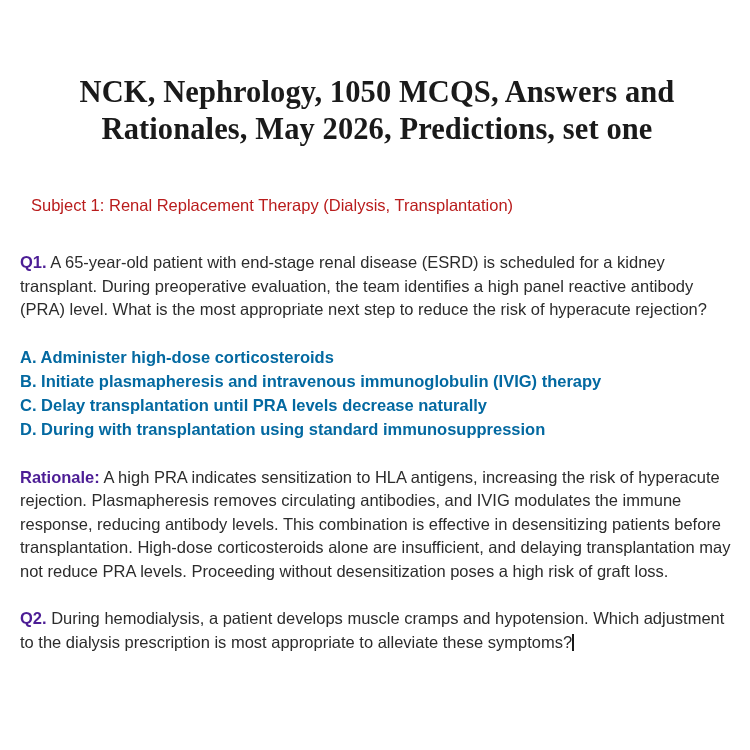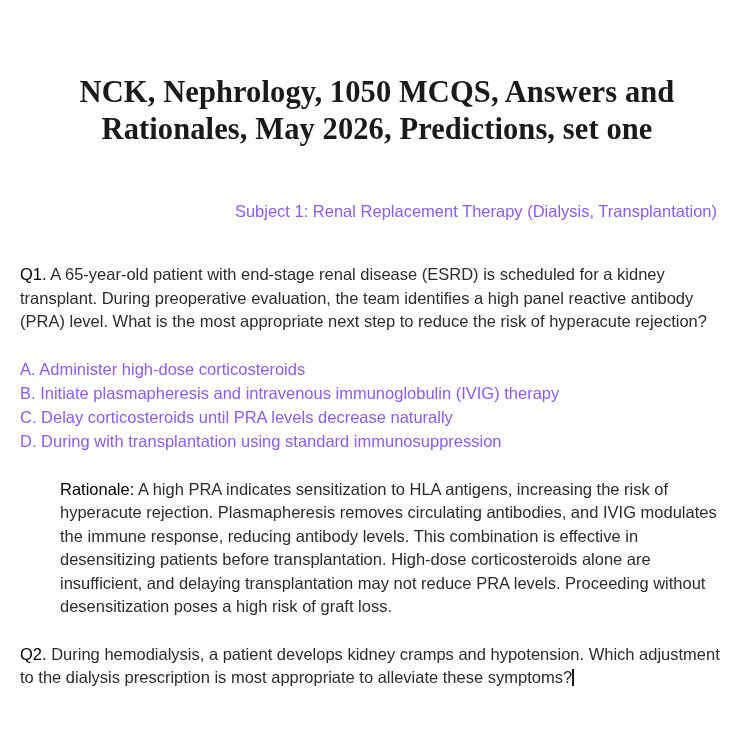--- a/index.html
+++ b/index.html
@@ -33,24 +33,23 @@
     text-align: center;
     color: #1a1a1a;
     margin: 0;
     padding: 74px 28px 0 28px;
     letter-spacing: 0.1px;
   }
 
   .subject-line {
     font-size: 16.5px;
     line-height: 22px;
-    margin: 17px;
+    margin: 11px;
     padding-top: 35px;
-    color: #8b5cf6;
-    text-align: right;
+    color: #b91c1c;
   }
 
   .block {
     font-size: 16.5px;
     line-height: 23.5px;
     margin: 0;
     color: #2c2c2c;
   }
 
   .q-stem {
@@ -58,42 +57,42 @@
     max-width: 714px;
   }
 
   .options {
     padding-top: 23px;
     max-width: 714px;
   }
   .option-line {
     font-size: 16.5px;
     line-height: 24.3px;
-    color: #8b5cf6;
+    color: #0369a1;
+    font-weight: bold;
   }
 
   .answer {
     padding-top: 24px;
     max-width: 700px;
   }
 
   .rationale {
     padding-top: 24px;
     max-width: 722px;
-    margin-left: 40px;
   }
 
   .q2 {
     padding-top: 24px;
     max-width: 714px;
   }
 
   b, .lead {
-    font-weight: normal;
-    color: #000000;
+    font-weight: bold;
+    color: #4c1d95;
   }
 
   .caret {
     display: inline-block;
     width: 1.5px;
     height: 17px;
     background: #1a1a1a;
     vertical-align: -3px;
     margin-left: 0px;
   }
@@ -105,22 +104,22 @@
 
   <h1 class="doc-title">NCK, Nephrology, 1050 MCQS, Answers and Rationales, May 2026, Predictions, set one</h1>
 
   <p class="subject-line">Subject 1: Renal Replacement Therapy (Dialysis, Transplantation)</p>
 
   <p class="block q-stem"><b class="lead">Q1.</b><span> A 65-year-old patient with end-stage renal disease (ESRD) is scheduled for a kidney transplant. During preoperative evaluation, the team identifies a high panel reactive antibody (PRA) level. What is the most appropriate next step to reduce the risk of hyperacute rejection?</span></p>
 
   <div class="options">
     <div class="option-line">A. Administer high-dose corticosteroids</div>
     <div class="option-line">B. Initiate plasmapheresis and intravenous immunoglobulin (IVIG) therapy</div>
-    <div class="option-line">C. Delay corticosteroids until PRA levels decrease naturally</div>
+    <div class="option-line">C. Delay transplantation until PRA levels decrease naturally</div>
     <div class="option-line">D. During with transplantation using standard immunosuppression</div>
   </div>
 
 
   <p class="block rationale"><b class="lead">Rationale:</b><span> A high PRA indicates sensitization to HLA antigens, increasing the risk of hyperacute rejection. Plasmapheresis removes circulating antibodies, and IVIG modulates the immune response, reducing antibody levels. This combination is effective in desensitizing patients before transplantation. High-dose corticosteroids alone are insufficient, and delaying transplantation may not reduce PRA levels. Proceeding without desensitization poses a high risk of graft loss.</span></p>
 
-  <p class="block q2"><b class="lead">Q2.</b><span> During hemodialysis, a patient develops kidney cramps and hypotension. Which adjustment to the dialysis prescription is most appropriate to alleviate these symptoms?</span><span class="caret"></span></p>
+  <p class="block q2"><b class="lead">Q2.</b><span> During hemodialysis, a patient develops muscle cramps and hypotension. Which adjustment to the dialysis prescription is most appropriate to alleviate these symptoms?</span><span class="caret"></span></p>
 
 </div>
 
 </body></html>

